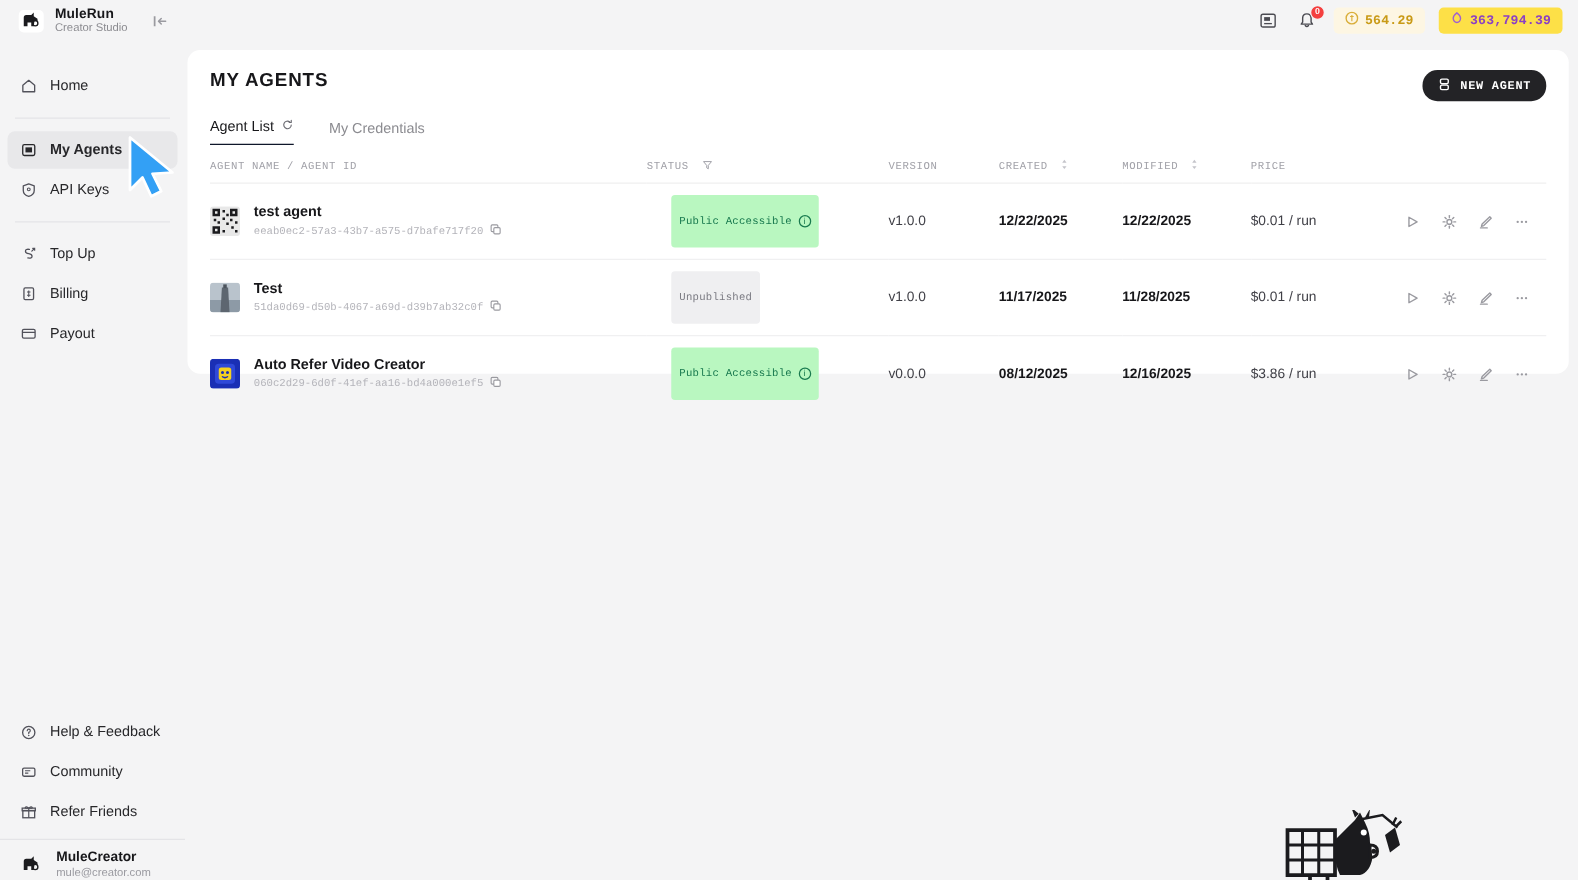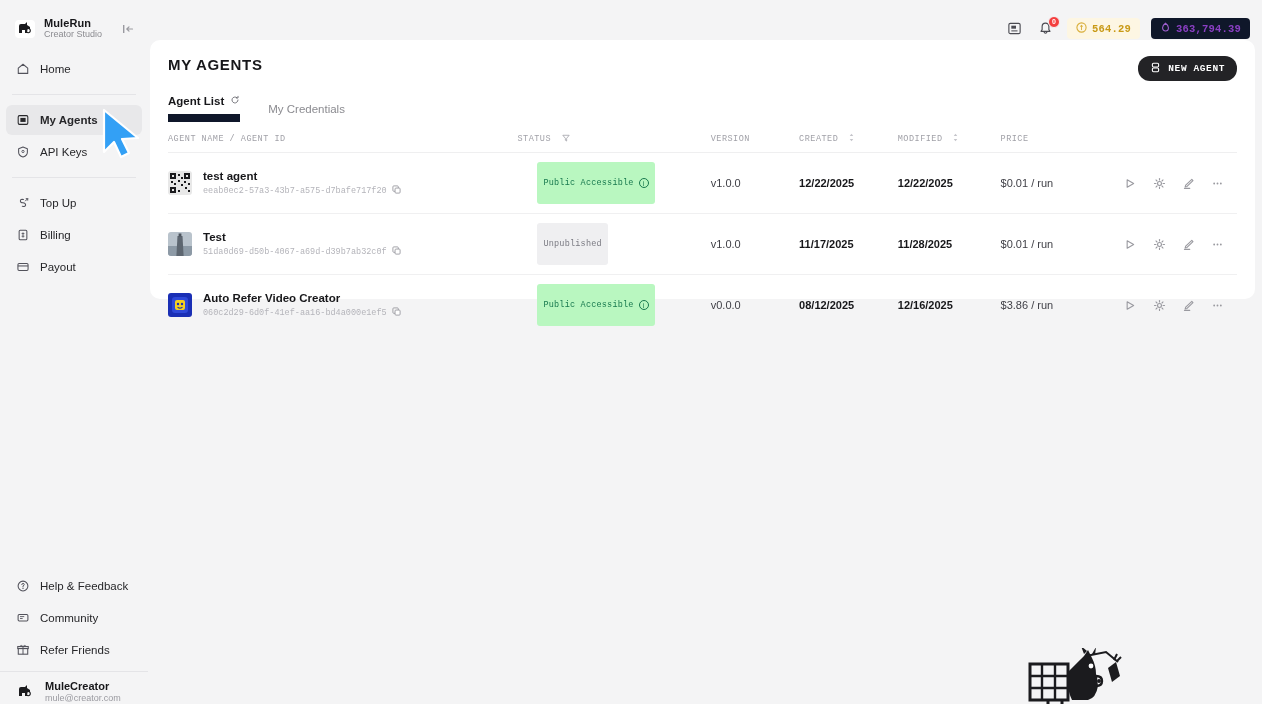--- a/index.html
+++ b/index.html
@@ -6,21 +6,21 @@
   html, body {
     width: 1262px; height: 704px;
     background: #f4f4f5;
     font-family: "Liberation Sans", sans-serif;
     overflow: hidden;
   }
   body { position: relative; }
 
   
   .topbar {
-    position: absolute; left: 0; top: 12px; width: 1262px; height: 33px;
+    position: absolute; left: 0; top: 0; width: 1262px; height: 33px;
     background: #f4f4f5;
     display: flex; align-items: center;
   }
   .brand {
     display: flex; align-items: center; gap: 8px;
     padding-left: 14px; width: 118px;
   }
   .brand-logo {
     width: 22px; height: 22px; position: relative;
     display: flex; align-items: center; justify-content: center;
@@ -49,21 +49,21 @@
     display: flex; align-items: center; justify-content: center;
     padding: 0 3px; border: 1.5px solid #f4f4f5;
   }
   .chip {
     display: flex; align-items: center; gap: 5px;
     height: 21px; padding: 0 9px; border-radius: 4px;
     font-family: "Liberation Mono", monospace;
     font-size: 10.5px; font-weight: bold; letter-spacing: .2px;
   }
   .chip-gold { background: #fdf6e3; color: #c99a16; }
-  .chip-purple { background: #0f172a; color: #8b3fc4; }
+  .chip-purple { background: #fde047; color: #8b3fc4; }
   .chip-ic { font-size: 11px; line-height: 1; }
 
   
   .sidebar {
     position: absolute; left: 0; top: 46px; width: 148px; height: 671px;
     background: #f4f4f5;
     display: flex; flex-direction: column;
   }
   .nav-group { padding: 6px 0 6px 0; }
   .nav-sep { height: 1px; background: #e4e4e7; margin: 2px 12px; }
@@ -106,21 +106,21 @@
     font-size: 9.5px; font-weight: bold; letter-spacing: .6px;
   }
   .tabs {
     display: flex; align-items: flex-end; gap: 28px;
     padding: 14px 18px 0 18px; position: relative;
   }
   .tab {
     font-size: 11.5px; color: #8b8b90; padding-bottom: 7px; cursor: pointer;
     display: flex; align-items: center; gap: 6px;
   }
-  .tab.active { color: #17171a; font-weight: bold; border-bottom: 8px solid #0f172a; }
+  .tab.active { color: #17171a; font-weight: normal; border-bottom: 1px solid #0f172a; }
   .tab-ic { font-size: 10px; color: #6b6b72; }
 
   
   table { width: 100%; border-collapse: collapse; table-layout: fixed; }
   thead th {
     font-family: "Liberation Mono", monospace;
     font-size: 8.5px; font-weight: normal; letter-spacing: .5px;
     color: #a1a1a8; text-align: left;
     padding: 11px 0 8px 0;
   }

